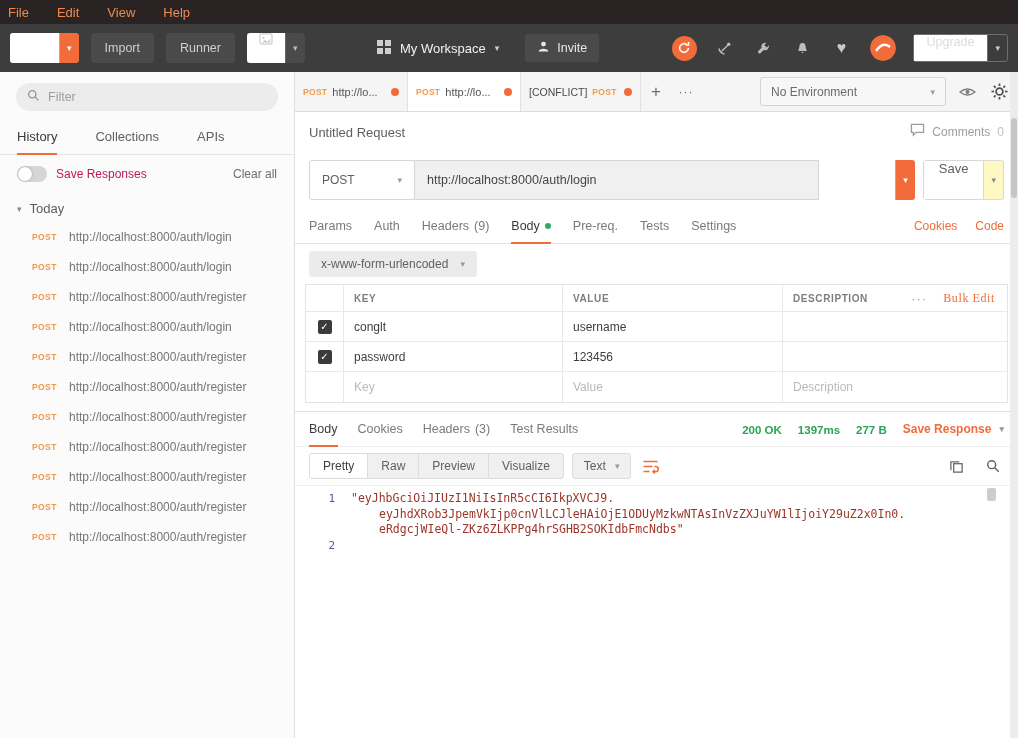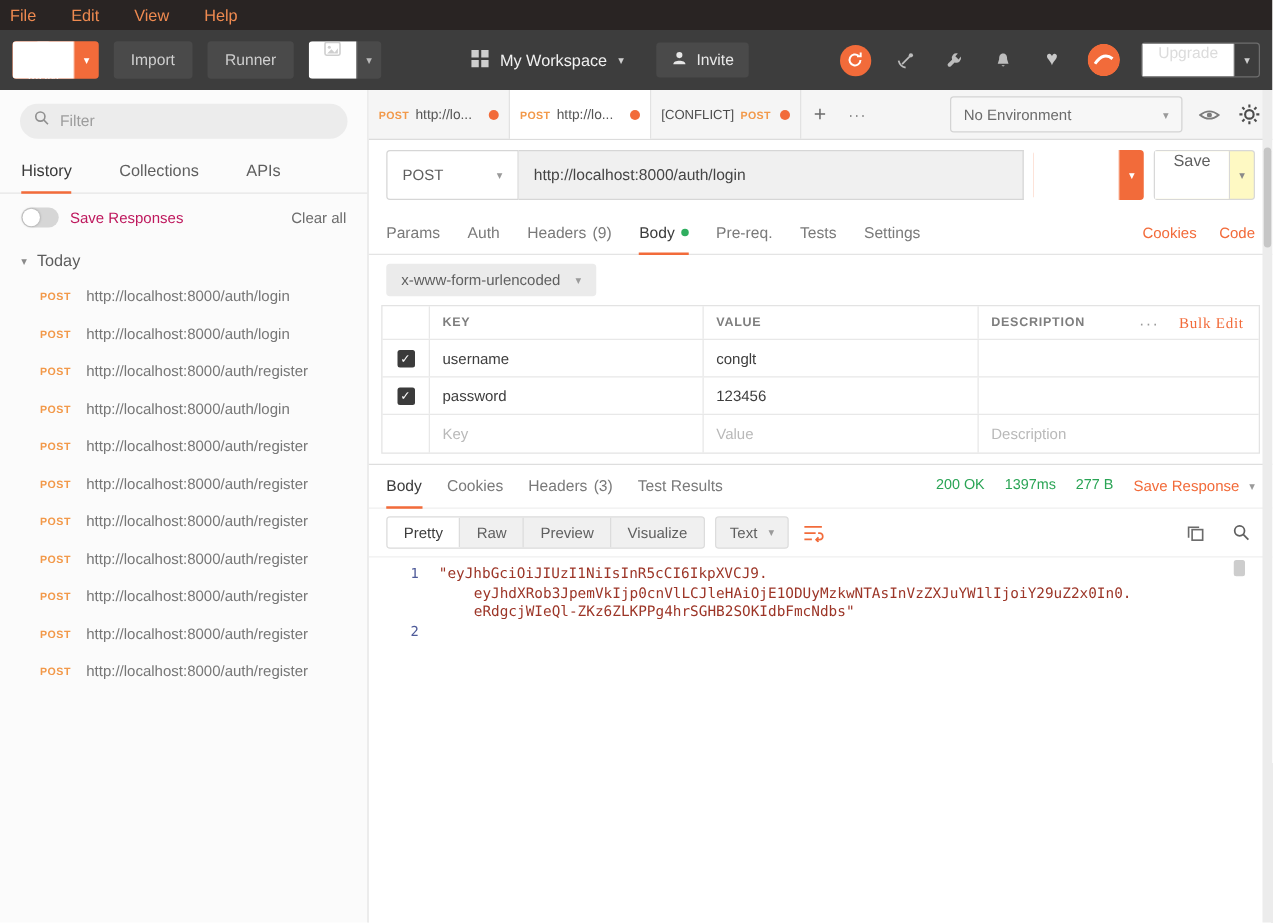--- a/index.html
+++ b/index.html
@@ -108,21 +108,21 @@
   .kv-cell { display:flex; align-items:center; padding:0 10px; border-right:1px solid #e8e8e8; font-size:12px; color:#3d3d3d; overflow:hidden; }
   .kv-cell:last-child { border-right:none; }
   .kv-hcell { display:flex; align-items:center; padding:0 10px; border-right:1px solid #e8e8e8; font-size:10px; font-weight:bold; letter-spacing:.6px; color:#7e7e7e; }
   .kv-hcell.actions { border-right:none; justify-content:flex-end; gap:16px; padding-right:12px; }
   .kv-hcell .dots { color:#9a9a9a; font-size:13px; letter-spacing:1px; font-weight:normal; }
   .kv-hcell .bulk { color:#f26b3a; font-size:12px; font-weight:normal;font-family:Liberation Serif, serif; }
   .chk { width:14px; height:14px; border-radius:2px; background:#3b3b3b; color:#fff; font-size:10px; display:flex; align-items:center; justify-content:center; margin:0 auto; }
   .ph { color:#b9b9b9; }
 
   .resp-tabs-row { height:36px; display:flex; align-items:center; gap:20px; padding:0 14px; border-top:1px solid #dedede; border-bottom:1px solid #efefef; margin-top:8px; }
-  .resp-meta { margin-left:auto; display:flex; align-items:flex-start; gap:16px; }
+  .resp-meta { margin-left:auto; display:flex; align-items:flex-end; gap:16px;font-weight:bold; }
   .green { font-size:11.5px; color:#2aa455; }
   .save-resp { font-size:12px; color:#f26b3a; display:flex; align-items:center; gap:8px; }
 
   .resp-toolbar { height:38px; display:flex; align-items:center; gap:8px; padding:0 14px; }
   .view-group { display:flex; height:26px; border:1px solid #dcdcdc; border-radius:3px; overflow:hidden; background:#f0f0f0; }
   .vseg { display:flex; align-items:center; padding:0 13px; font-size:12px; color:#5f5f5f; border-right:1px solid #dcdcdc; }
   .vseg:last-child { border-right:none; }
   .vseg.active { background:#fff; color:#3d3d3d; }
   .format-select { height:26px; border:1px solid #dcdcdc; background:#f0f0f0; border-radius:3px; display:flex; align-items:center; gap:9px; padding:0 11px; font-size:12px; color:#5f5f5f; }
   .resp-icons { margin-left:auto; display:flex; align-items:center; gap:15px; }
@@ -357,20 +357,30 @@
                 <line x1="2.7" y1="2.7" x2="4.3" y2="4.3"></line>
                 <line x1="11.7" y1="11.7" x2="13.3" y2="13.3"></line>
                 <line x1="2.7" y1="13.3" x2="4.3" y2="11.7"></line>
                 <line x1="11.7" y1="4.3" x2="13.3" y2="2.7"></line>
               </g>
             </svg>
           </span>
       </div>
     </div>
 
+    <div class="title-row">
+      <span class="req-title">Untitled Request</span>
+      <div class="comments">
+        <span><svg width="15" height="14" viewBox="0 0 16 15">
+              <path d="M1.5 1.5 h13 v8.5 h-8 l-3 3 v-3 h-2 z" fill="none" stroke="#9d9d9d" stroke-width="1.4"></path>
+            </svg></span>
+        <span class="lbl">Comments</span>
+        <span class="cnt">0</span>
+      </div>
+    </div>
 
     <div class="builder-row">
       <div class="method-select">
         <span>POST</span>
         <span class="caret">▾</span>
       </div>
       <input class="url-input" value="http://localhost:8000/auth/login" style="">
       <div class="send-btn">
         <span class="main">Send</span>
         <span class="split-caret">▾</span>
@@ -416,22 +426,22 @@
         <div class="kv-hcell" style="border-right:none;">DESCRIPTION</div>
         <div class="kv-hcell actions">
           <span class="dots">···</span>
           <span class="bulk">Bulk Edit</span>
         </div>
       </div>
       <div class="kv-row">
         <div class="kv-cell">
             <span class="chk">✓</span>
           </div>
+        <div class="kv-cell">conglt</div>
         <div class="kv-cell">username</div>
-        <div class="kv-cell">conglt</div>
         <div class="kv-cell"></div>
       </div>
       <div class="kv-row">
         <div class="kv-cell">
             <span class="chk">✓</span>
           </div>
         <div class="kv-cell">password</div>
         <div class="kv-cell">123456</div>
         <div class="kv-cell"></div>
       </div>

